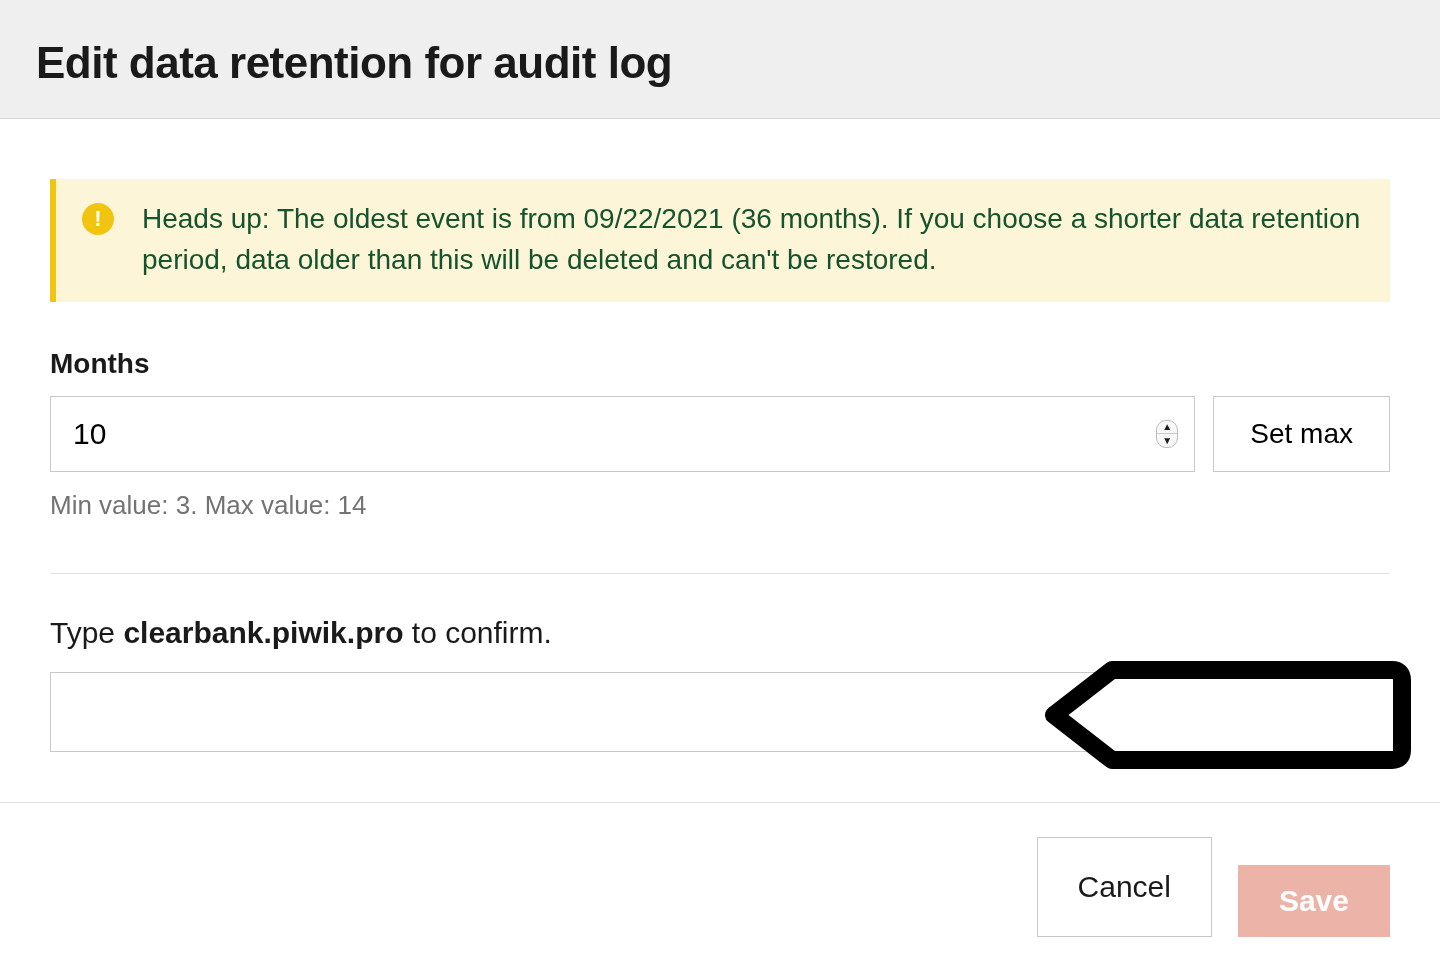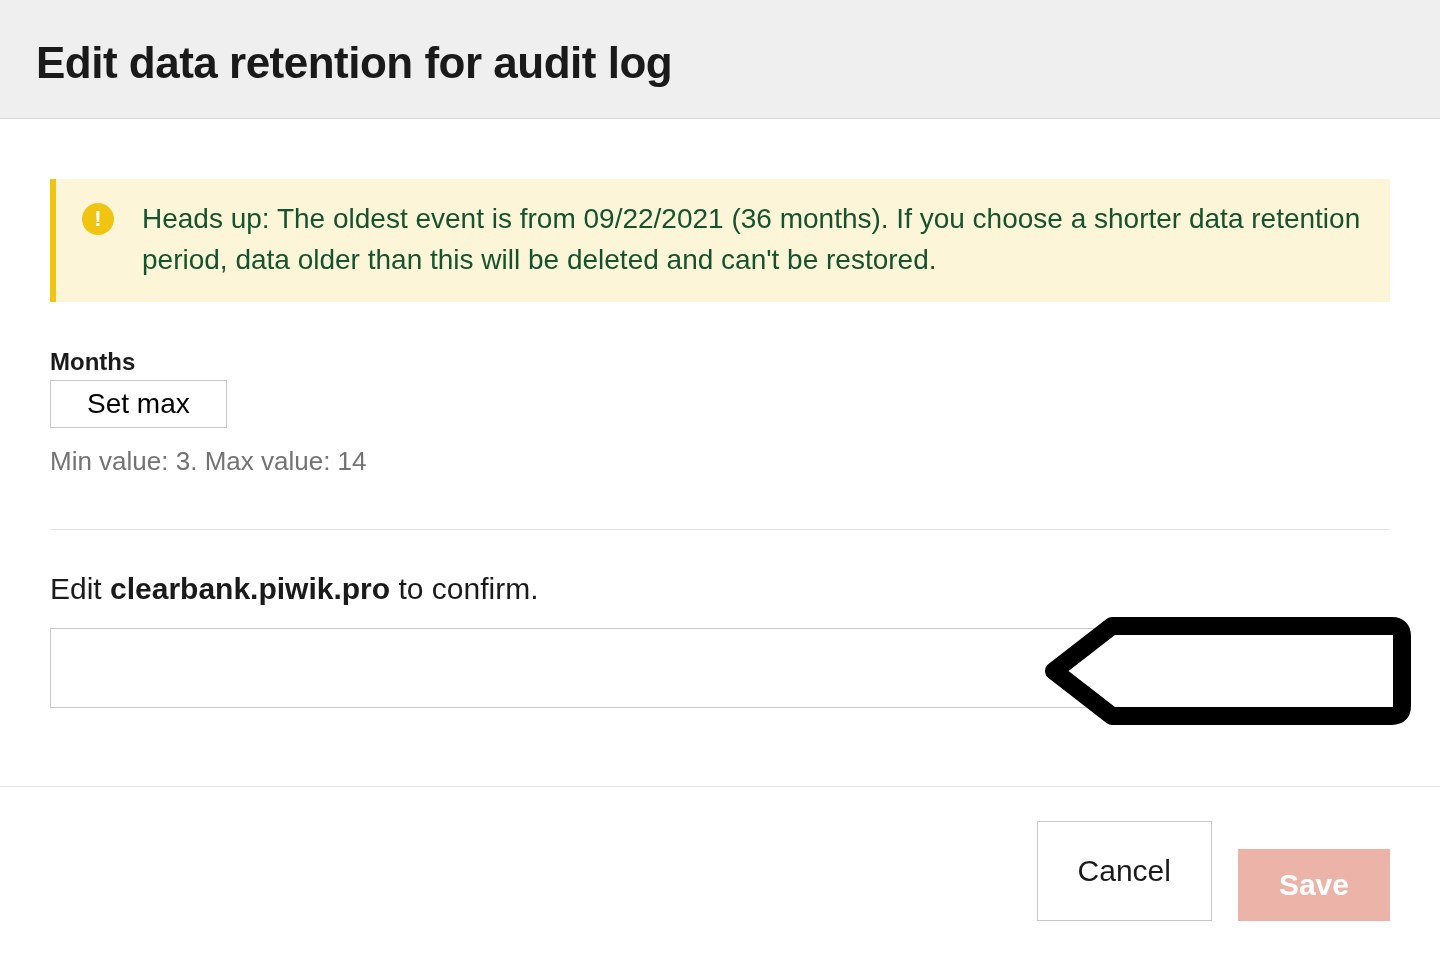--- a/index.html
+++ b/index.html
@@ -59,23 +59,23 @@
       justify-content: center;
       flex-shrink: 0;
       margin-top: 4px;
     }
     .alert-text {
       font-size: 28px;
       line-height: 1.45;
       color: #14532d;
     }
     .field-label {
-      font-size: 24px;
+      font-size: 28px;
       font-weight: 600;
-      margin-bottom: 4px;
+      margin-bottom: 16px;
       display: block;
     }
     .months-row {
       display: flex;
       gap: 18px;
       align-items: stretch;
     }
     .months-input-wrap {
       flex: 1;
       position: relative;
@@ -200,29 +200,36 @@
   <div class="body">
 
     <div class="alert">
       <div class="alert-icon">!</div>
       <div class="alert-text">Heads up: The oldest event is from 09/22/2021 (36 months). If you choose a shorter data retention period, data older than this will be deleted and can't be restored.</div>
     </div>
 
     <label class="field-label">Months</label>
 
     <div class="months-row">
+      <div class="months-input-wrap">
+        <input class="months-input" type="text" value="10" style="">
+        <div class="stepper">
+          <div>▲</div>
+          <div>▼</div>
+        </div>
+      </div>
       <button class="set-max-btn">Set max</button>
     </div>
 
     <div class="hint">Min value: 3. Max value: 14</div>
 
     <hr class="divider">
 
     <div class="confirm-instruction">
-      <span>Edit </span><span class="strong">clearbank.piwik.pro</span><span> to confirm.</span>
+      <span>Type </span><span class="strong">clearbank.piwik.pro</span><span> to confirm.</span>
     </div>
 
     <div class="confirm-input-wrap">
       <input class="confirm-input" type="text" value="" style="">
       <svg class="pointer-overlay" width="370" height="110" viewBox="0 0 370 110">
         <path d="M 70 10 
                  L 350 10 
                  Q 360 10 360 20
                  L 360 90
                  Q 360 100 350 100

